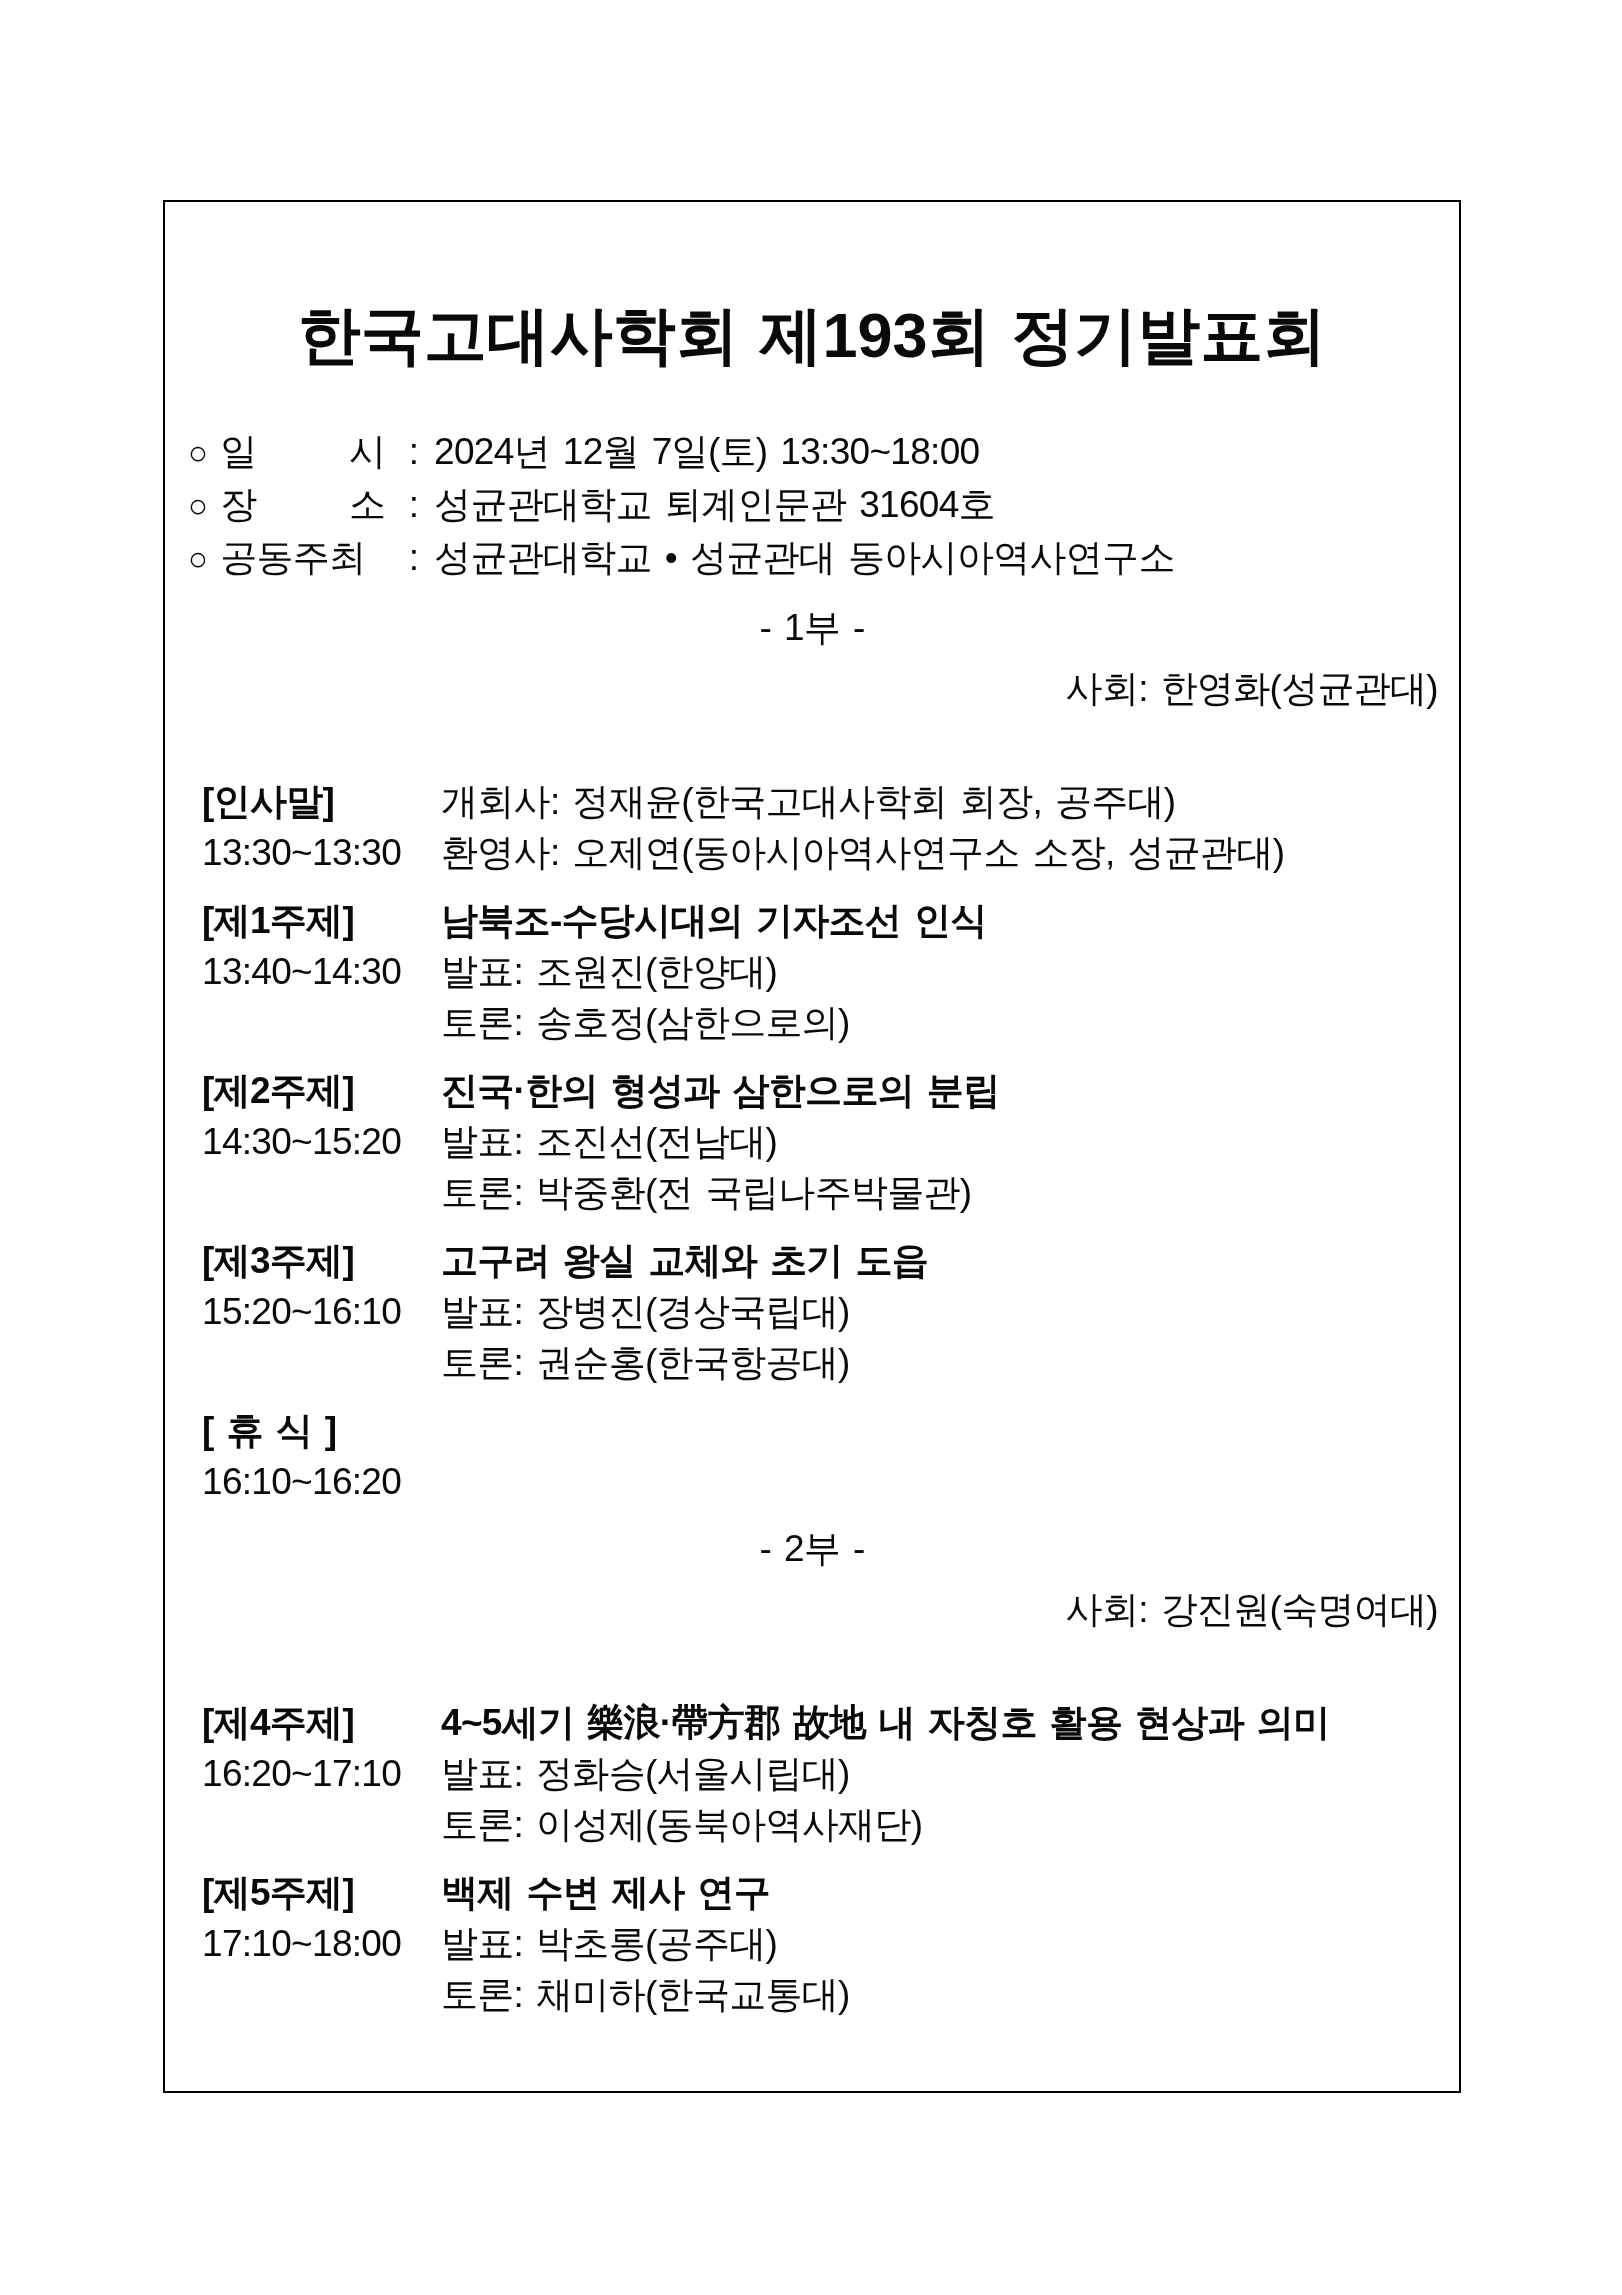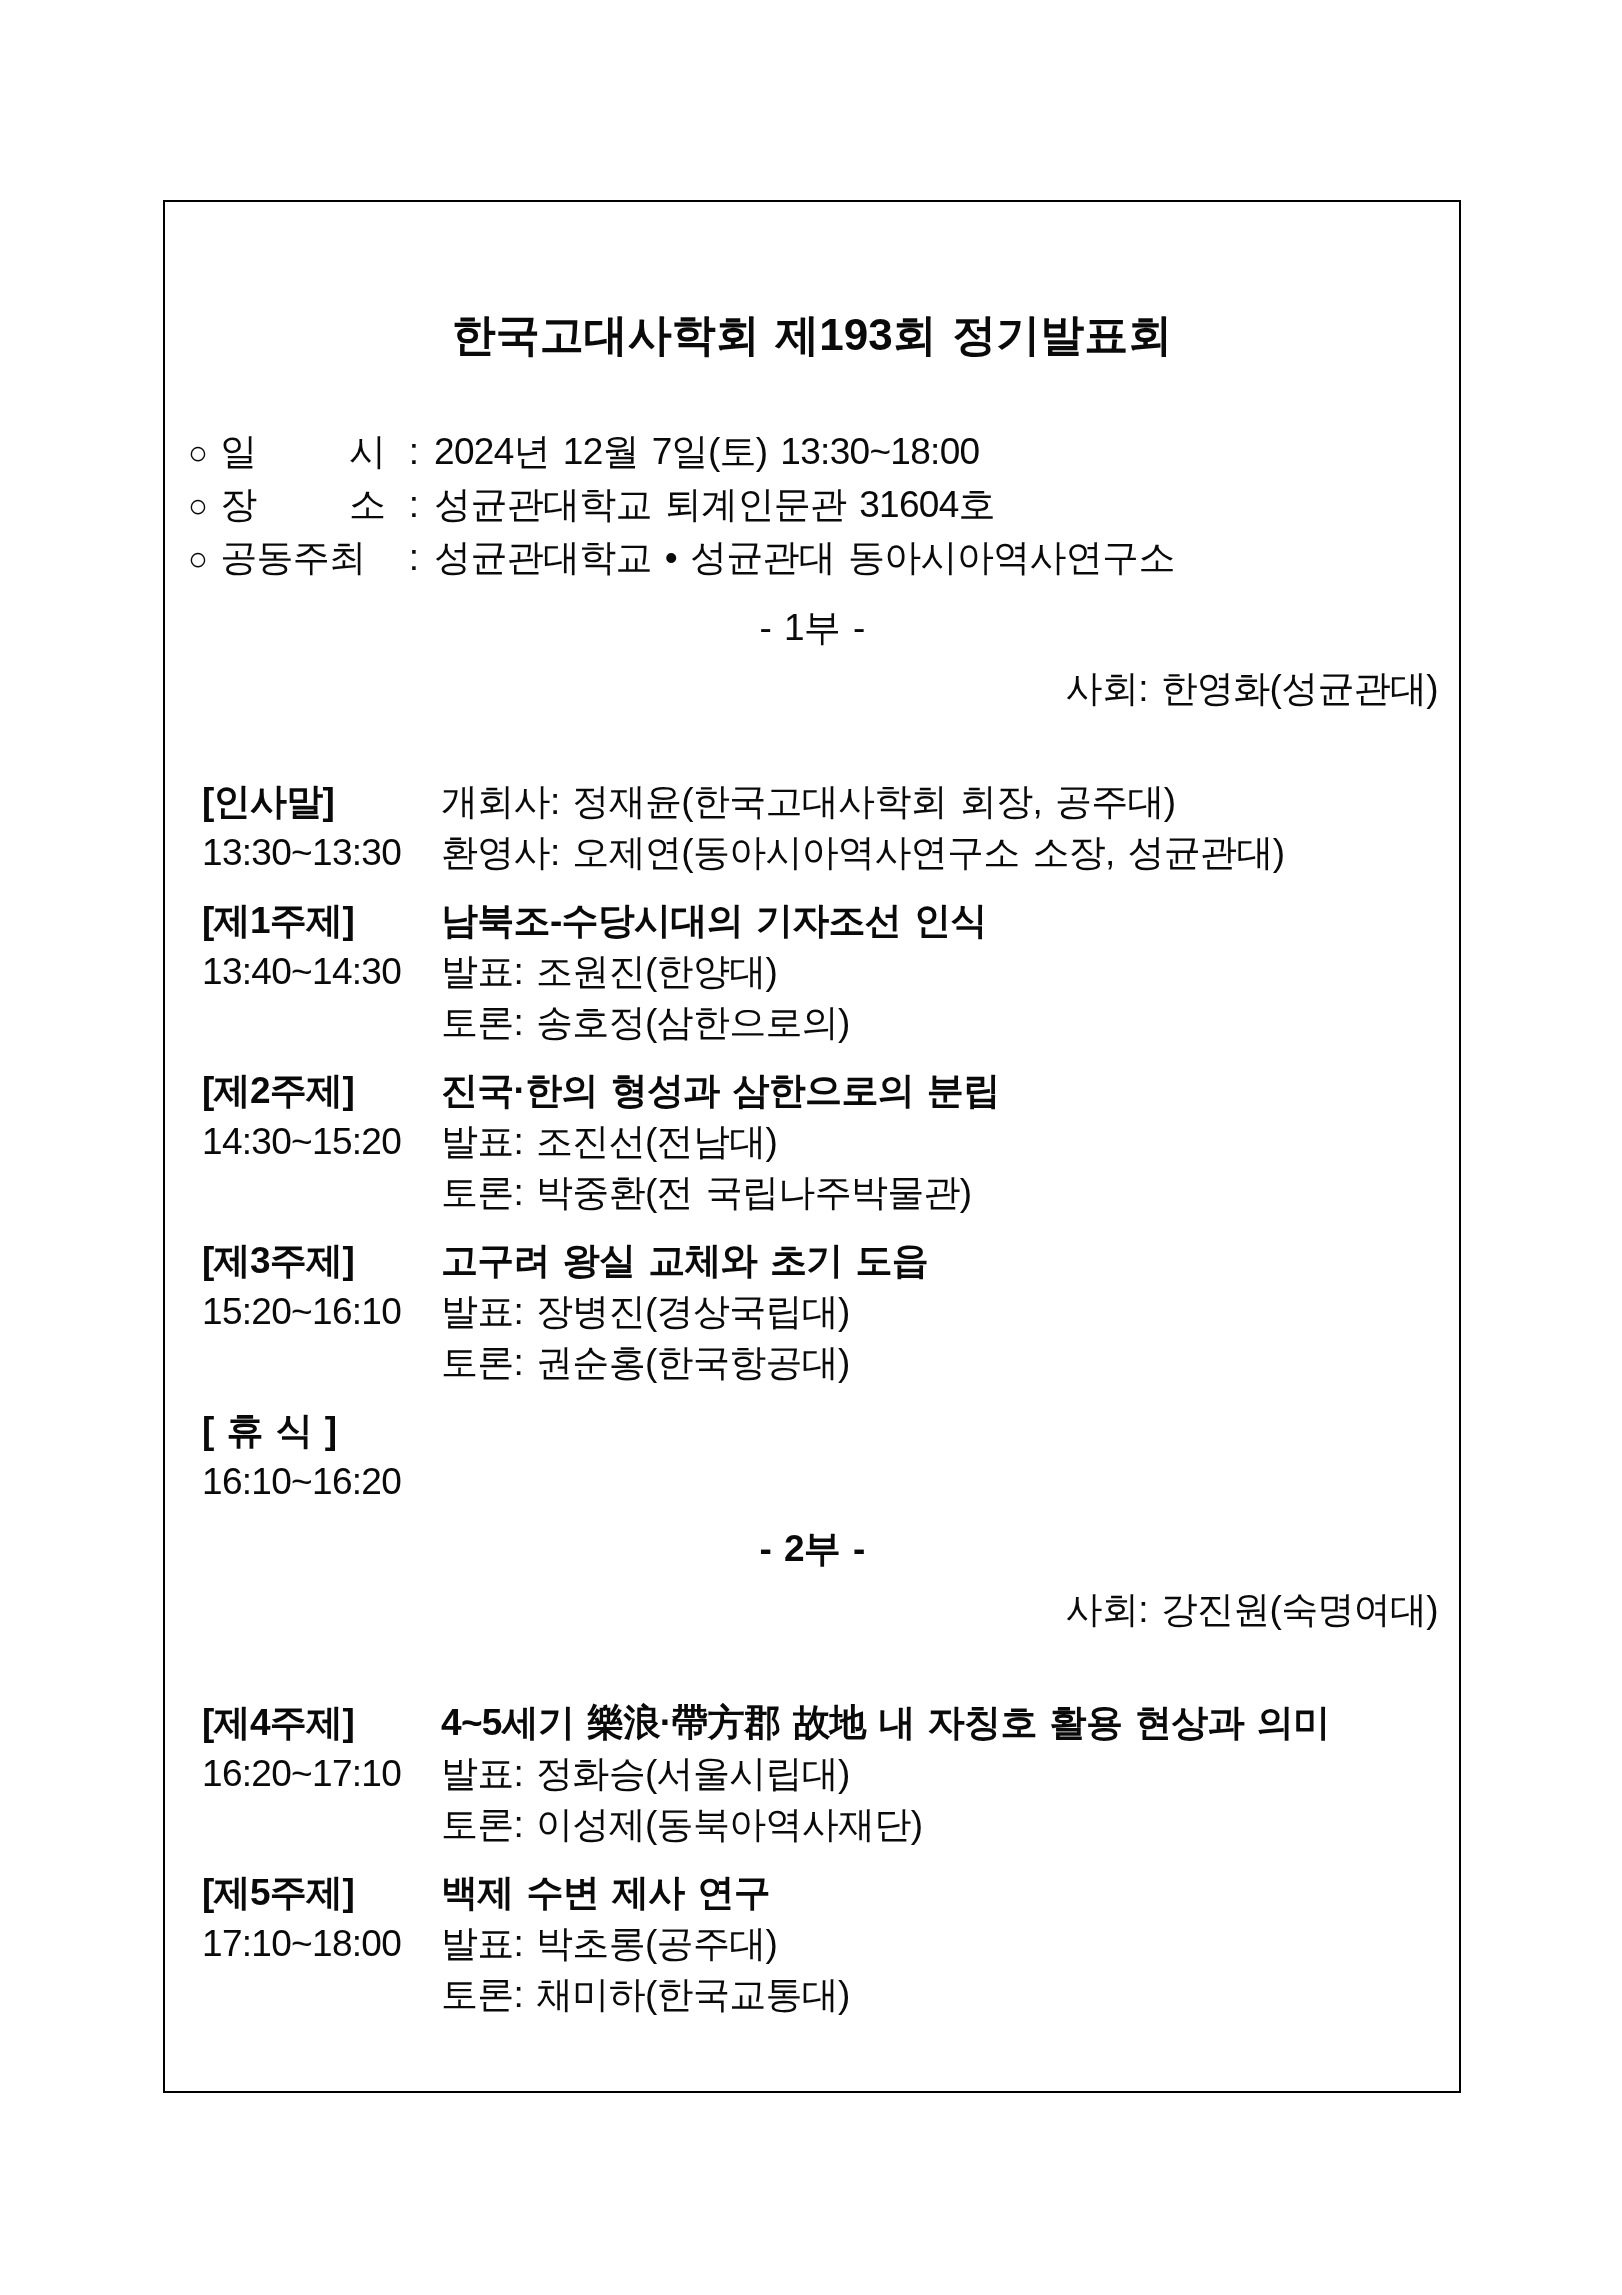--- a/index.html
+++ b/index.html
@@ -20,21 +20,21 @@
     top: 200px;
     width: 1298px;
     height: 1893px;
     border: 2px solid #000000;
     box-sizing: border-box;
     background: #ffffff;
   }
   .doc-title {
     margin-top: 103px;
     text-align: center;
-    font-size: 44px;
+    font-size: 63px;
     line-height: 60px;
     font-weight: bold;
     letter-spacing: 0px;
   }
   .meta {
     margin-top: 61px;
     margin-left: 23px;
     font-size: 37px;
   }
   .meta-row { line-height: 52px; white-space: nowrap; }
@@ -51,21 +51,21 @@
     text-align-last: justify;
     vertical-align: baseline;
   }
   .meta-colon { margin-left: 23.6px; margin-right: 15.7px; }
   .part-heading {
     margin-top: 17px;
     text-align: center;
     font-size: 37px;
     line-height: 51px;
   }
-  .part-heading.p2 { margin-top: 16.4px; font-weight: bold; }
+  .part-heading.p2 { margin-top: 16.4px; }
   .moderator {
     margin-top: 9.8px;
     text-align: right;
     padding-right: 21px;
     font-size: 37px;
     line-height: 51px;
   }
   .schedule {
     margin-top: 62px;
     margin-left: 37px;

